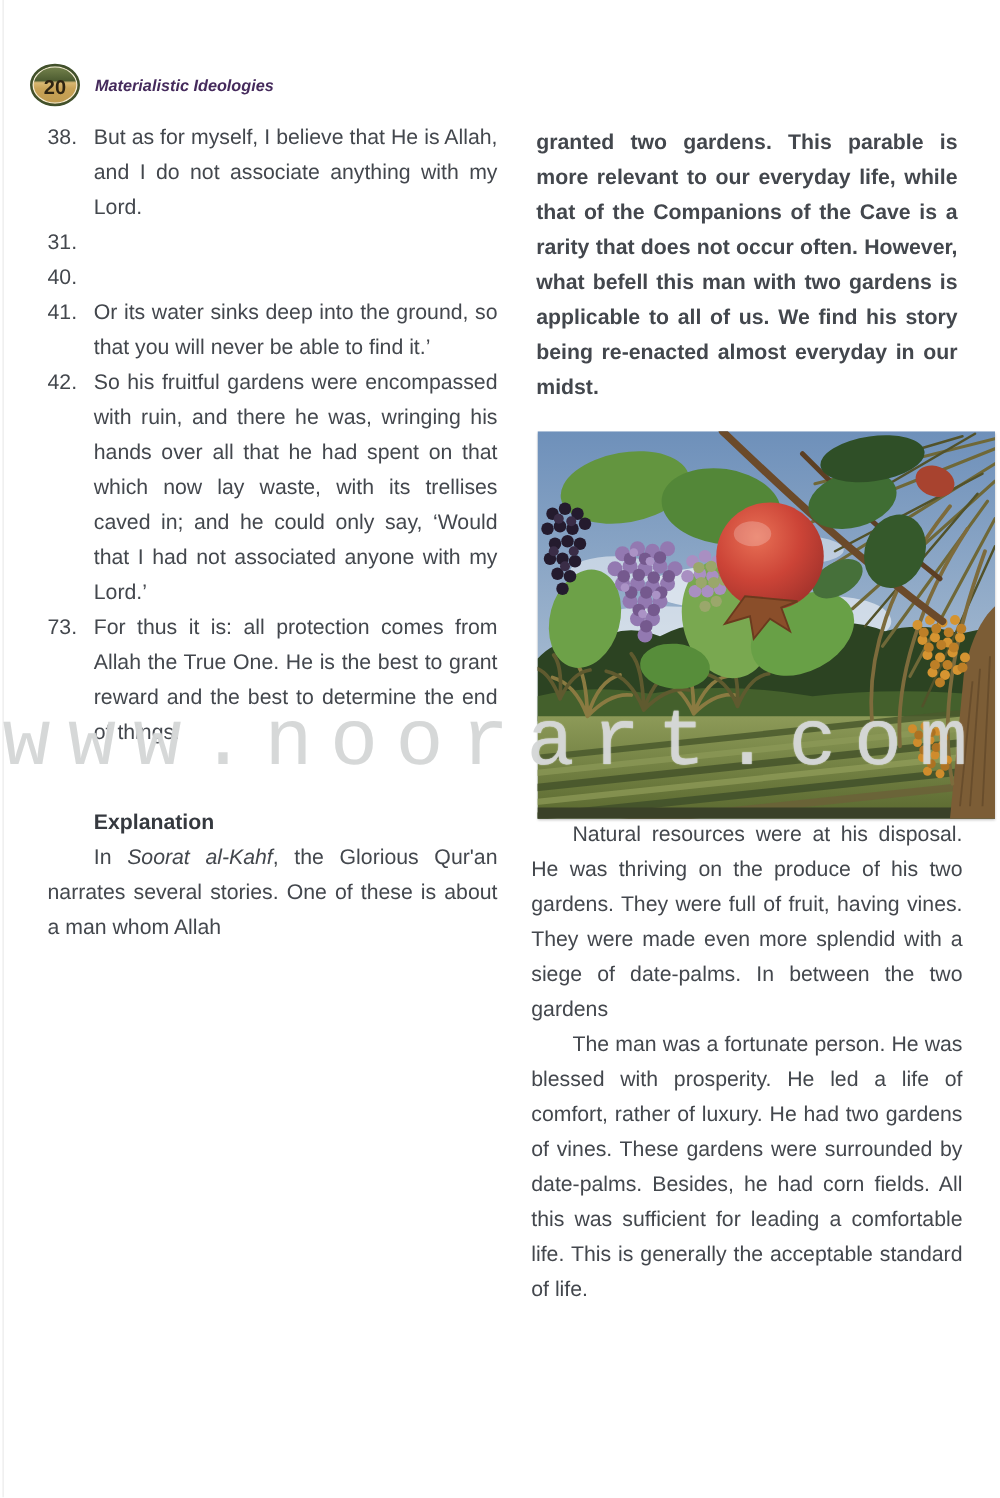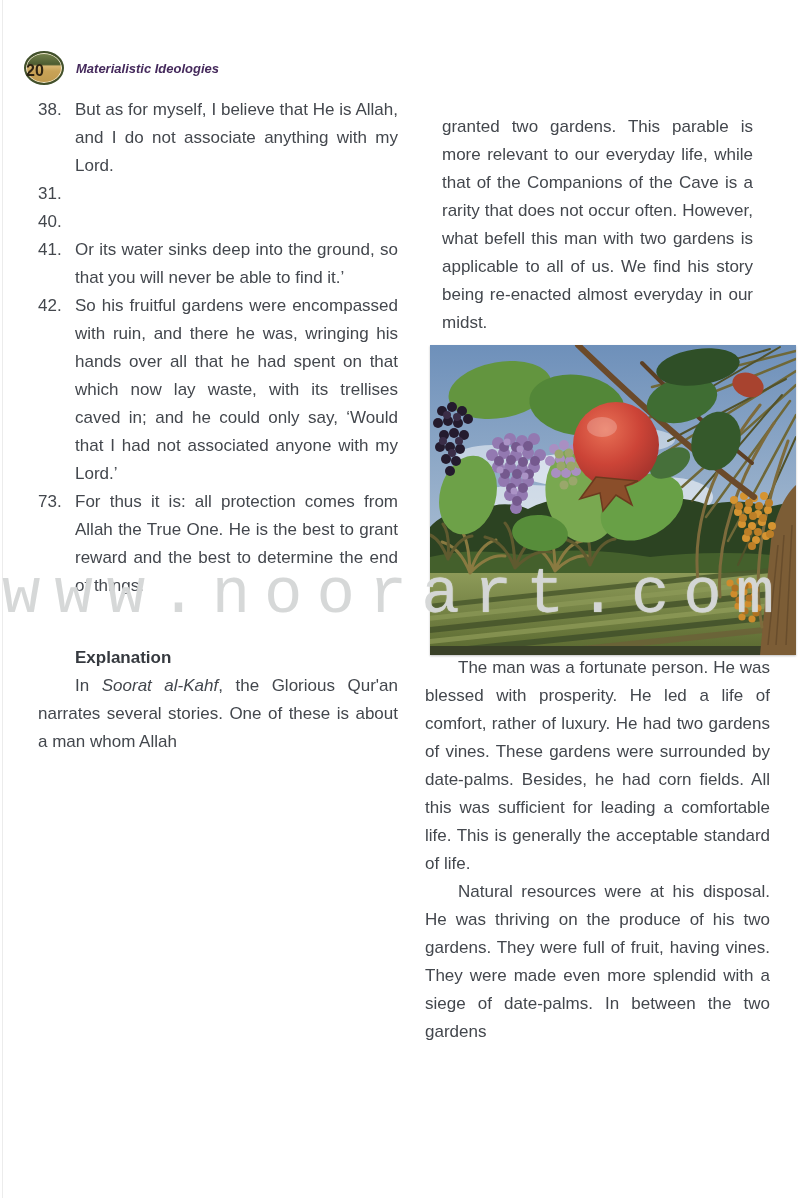--- a/index.html
+++ b/index.html
@@ -14,21 +14,21 @@
   .page{position:absolute;inset:0;}
   .scan-edge{position:absolute;left:2px;top:0;width:1px;height:100%;background:#ececec;}
 
   
   .header{position:absolute;left:24px;top:48px;height:40px;display:flex;align-items:center;}
   .badge{
     width:40px;height:34px;border-radius:50%;
     border:2px solid #41502b;
     background:linear-gradient(180deg,#76844d 0%,#4d5c31 38%,#d9b873 44%,#c9a357 60%,#bf9a4e 100%);
     box-sizing:border-box;
-    display:flex;align-items:flex-end;justify-content:flex-start;
+    display:flex;align-items:flex-end;justify-content:center;
     box-shadow:0 0 0 1px #f2ead2 inset;
   }
   .badge span{
     font-weight:bold;font-size:16px;color:#2e2412;line-height:1;
     padding-bottom:4px;letter-spacing:0;
   }
   .page-title{
     margin-left:12px;
     font-size:13px;font-weight:bold;font-style:italic;
     color:#452a5c;letter-spacing:0;
@@ -41,21 +41,21 @@
   .verse{display:flex;}
   .vnum{flex:0 0 37px;}
   .vtext{flex:1;margin:0;text-align:justify;}
 
   .subhead{font-weight:bold;color:#35393f;margin:0 0 0 37px;}
   .expl-head{margin-top:44px;}
   .para{margin:0;text-align:justify;text-indent:37px;}
   .para-r{margin:0;text-align:justify;text-indent:33px;}
   .subhead-r{font-weight:bold;color:#35393f;margin:34px 0 0 33px;}
   .ital{font-style:italic;}
-  .cont{margin:17px;text-align:justify;}
+  .cont{margin:4px;text-align:justify;font-weight:bold;}
 
   
   .photo{
     position:absolute;left:430px;top:345px;width:366px;height:310px;
     box-shadow:0 1px 2px rgba(0,0,0,0.25);
   }
   .photo svg{display:block;width:100%;height:100%;}
 
   
   .watermark{
@@ -377,18 +377,18 @@
 
       <g>
         <circle cx="186" cy="100" r="43" fill="url(#pg)"></circle>
         <ellipse cx="172" cy="82" rx="15" ry="10" fill="#ffffff" opacity="0.22"></ellipse>
         <path d="M166,132 L150,154 L170,148 L173,166 L186,150 L202,160 L195,141 L208,136 Z" fill="#8a4e2a" stroke="#6b3a1e" stroke-width="1.5"></path>
       </g>
     </svg>
   </div>
 
   <div class="col-right" style="top:654px;">
+    <p class="para-r">Natural resources were at his disposal. He was thriving on the produce of his two gardens. They were full of fruit, having vines. They were made even more splendid with a siege of date-palms. In between the two gardens</p>
     <p class="para-r">The man was a fortunate person. He was blessed with prosperity. He led a life of comfort, rather of luxury. He had two gardens of vines. These gardens were surrounded by date-palms. Besides, he had corn fields. All this was sufficient for leading a comfortable life. This is generally the acceptable standard of life.</p>
-    <p class="para-r">Natural resources were at his disposal. He was thriving on the produce of his two gardens. They were full of fruit, having vines. They were made even more splendid with a siege of date-palms. In between the two gardens</p>
   </div>
 
   <div class="watermark">www.noorart.com</div>
 </div>
 
 </body></html>

